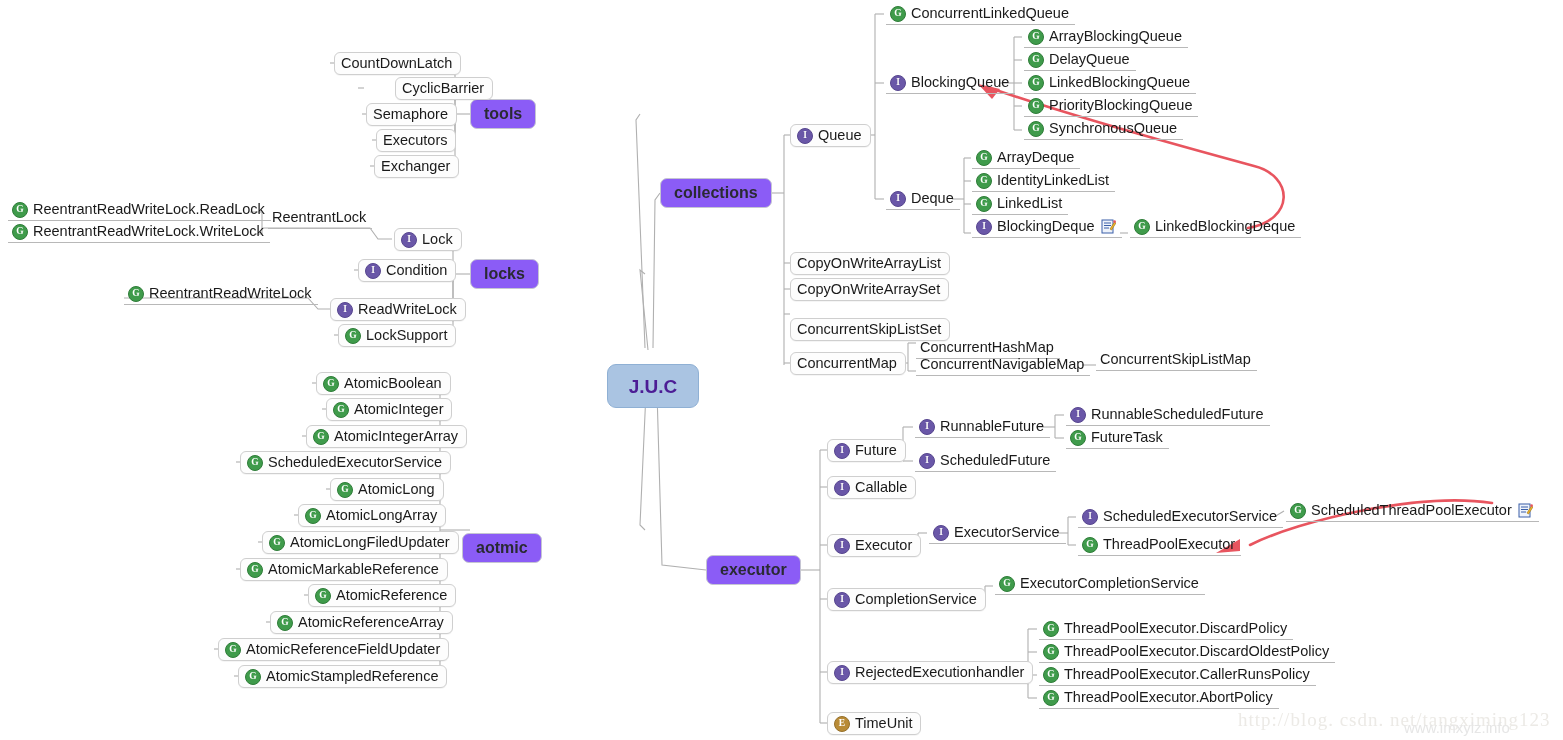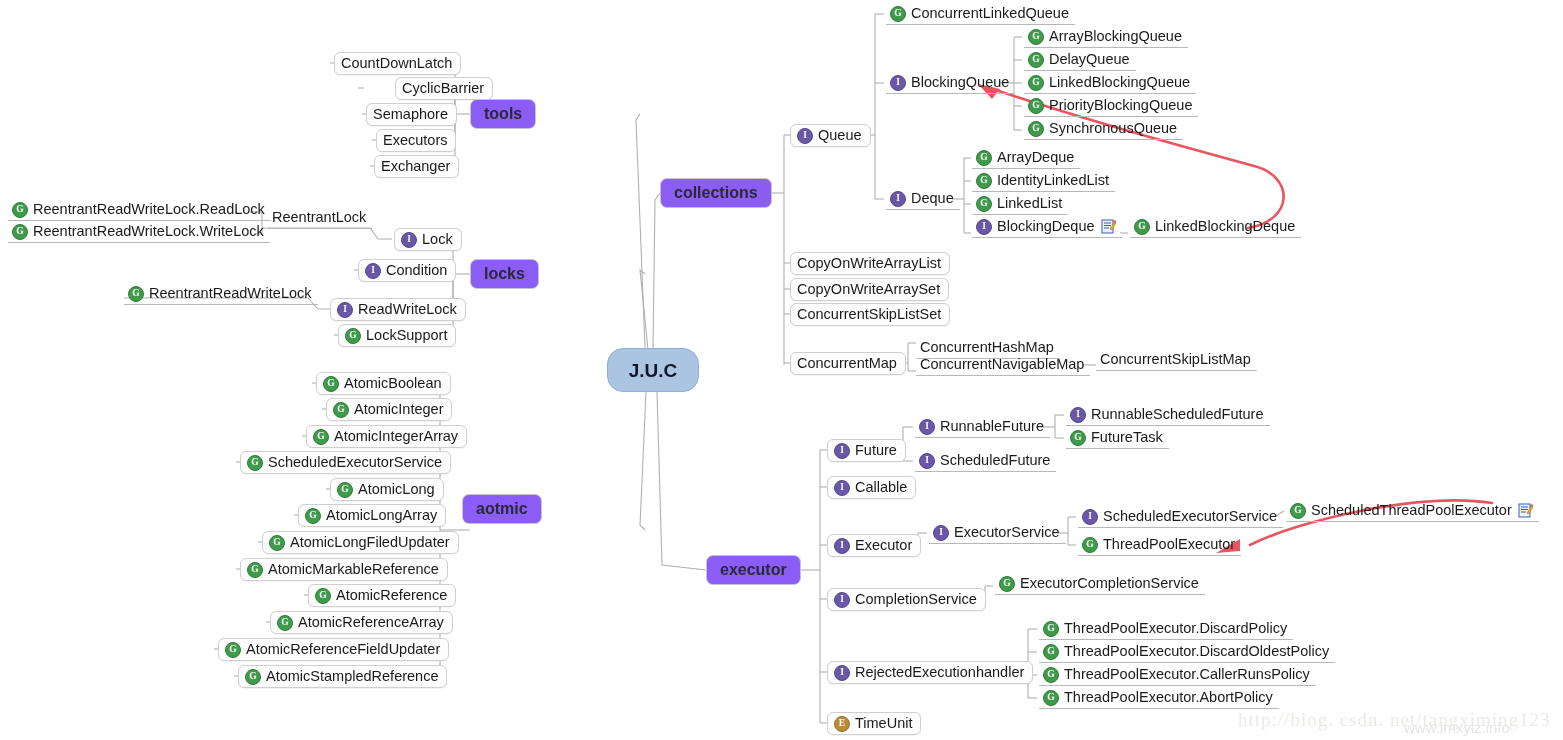--- a/index.html
+++ b/index.html
@@ -31,25 +31,26 @@
     border:none;background:transparent;
     border-bottom:1px solid #b8b8b8;
     padding:1px 6px 1px 4px;
     height:22px;
     font-size:14.5px;
   }
   
   .root{
     background:#aac4e2;
     border:1px solid #8fb0d4;
-    border-radius:16px;
+    border-radius:9px;
     font-weight:bold;font-size:19px;
-    color:#0f172a;
+    color:#4c1d95;
     padding:0 16px;height:44px;
     justify-content:center;
+    margin-top:16px;
   }
   
   .topic{
     background:#8b5cf6;
     border:1px solid #c5c5d2;
     border-radius:7px;
     font-weight:bold;font-size:16px;
     color:#2a2a33;
     padding:0 13px;height:30px;
     justify-content:center;
@@ -250,21 +251,21 @@
   <div class="node root" style="left:607px;top:348px;width:92px;">
     <span class="lbl">J.U.C</span>
   </div>
 
   <div class="node topic" style="left:470px;top:99px;">
     <span class="lbl">tools</span>
   </div>
   <div class="node topic" style="left:470px;top:259px;">
     <span class="lbl">locks</span>
   </div>
-  <div class="node topic" style="left:462px;top:494px;">
+  <div class="node topic" style="left:462px;top:533px;">
     <span class="lbl">aotmic</span>
   </div>
   <div class="node topic" style="left:660px;top:178px;">
     <span class="lbl">collections</span>
   </div>
   <div class="node topic" style="left:706px;top:555px;">
     <span class="lbl">executor</span>
   </div>
 
   <div class="node box" style="left:334px;top:52px;">
@@ -370,21 +371,21 @@
   <div class="node box" style="left:790px;top:124px;">
     <span class="ic ic-I">I</span>
     <span class="lbl">Queue</span>
     </div>
   <div class="node box" style="left:790px;top:252px;">
     <span class="lbl">CopyOnWriteArrayList</span>
     </div>
   <div class="node box" style="left:790px;top:278px;">
     <span class="lbl">CopyOnWriteArraySet</span>
     </div>
-  <div class="node box" style="left:790px;top:303px;">
+  <div class="node box" style="left:790px;top:318px;">
     <span class="lbl">ConcurrentSkipListSet</span>
     </div>
   <div class="node box" style="left:790px;top:352px;">
     <span class="lbl">ConcurrentMap</span>
     </div>
 
   <div class="node plain" style="left:886px;top:3px;">
     <span class="ic ic-G">G</span>
     <span class="lbl">ConcurrentLinkedQueue</span>
     </div>

